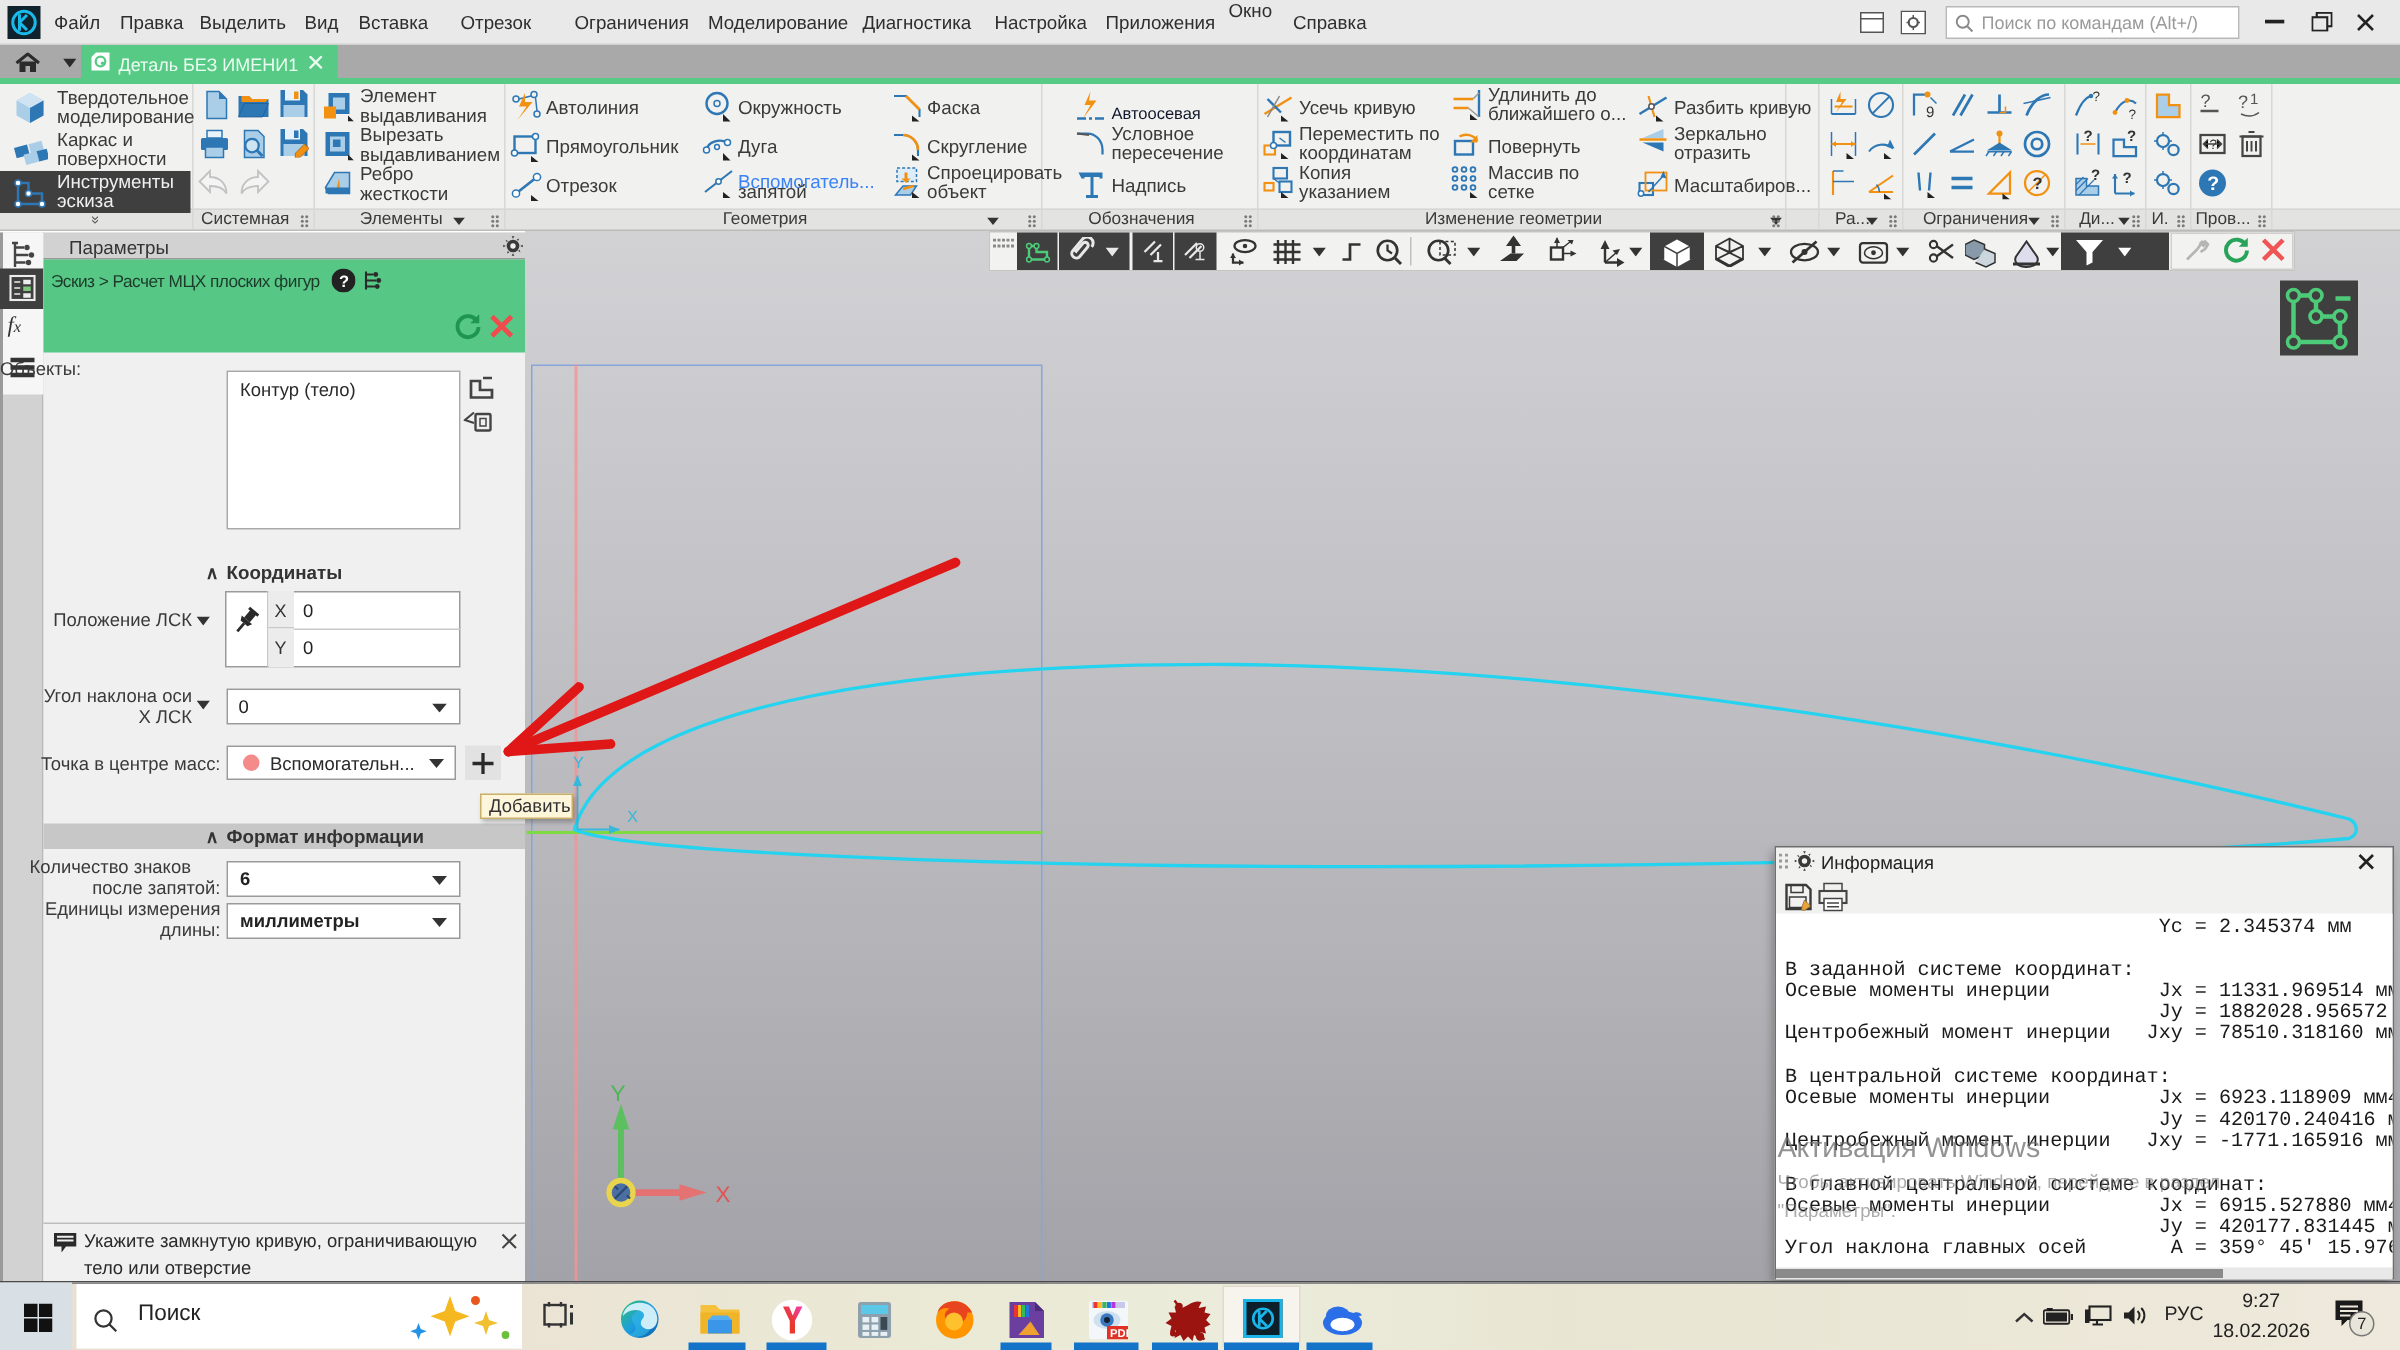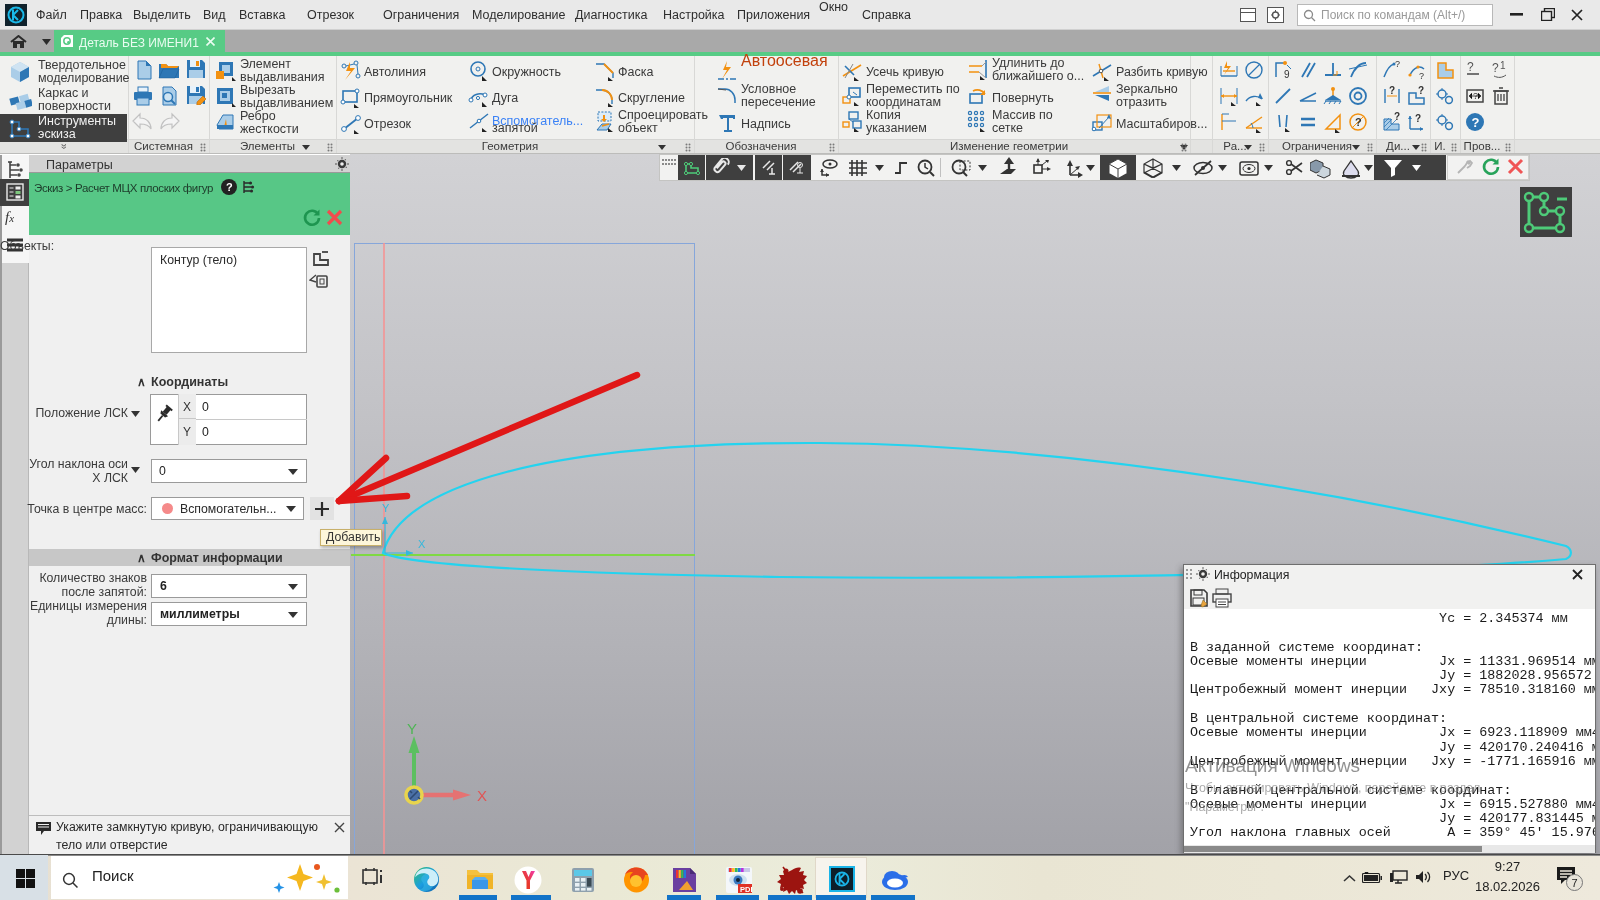--- a/index.html
+++ b/index.html
@@ -310,21 +310,21 @@
       </svg>
     </div>
 <div class="t" style="left:618px;top:108.0px;font-size:12.5px;color:#3a3a3a;">Спроецировать</div>
 <div class="t" style="left:618px;top:121.0px;font-size:12.5px;color:#3a3a3a;">объект</div>
 <div class="abs" style="left:716px;top:60px;">
       <svg width="22" height="22" viewBox="0 0 22 22">
         <path d="M11 1L7 10h4l-5 9 9-12h-5z" fill="#f29111"></path>
         <path d="M2 19h18" stroke="#2e77b5" stroke-width="1.6" stroke-dasharray="6 2 2 2"></path>
       </svg>
     </div>
-<div class="t" style="left:741px;top:52px;font-size:16px;color:#c2410c;">Автоосевая</div>
+<div class="t" style="left:741px;top:70px;font-size:11px;color:#0f172a;">Автоосевая</div>
 <div class="abs" style="left:716px;top:84px;">
       <svg width="22" height="22" viewBox="0 0 22 22">
         <path d="M2 5h7a10 11 0 0 1 10 11v3" fill="none" stroke="#2e77b5" stroke-width="1.5"></path>
         <path d="M2 5l8 1" stroke="#555" stroke-width="1.2"></path>
       </svg>
     </div>
 <div class="t" style="left:741px;top:82.0px;font-size:12.5px;color:#3a3a3a;">Условное</div>
 <div class="t" style="left:741px;top:95.0px;font-size:12.5px;color:#3a3a3a;">пересечение</div>
 <div class="abs" style="left:716px;top:112px;">
       <svg width="22" height="22" viewBox="0 0 22 22">
@@ -1177,21 +1177,21 @@
         <path d="M0 0h10L5 6z" fill="#333"></path>
       </svg>
     </div>
 <div class="abs" style="left:310px;top:497px;width:24px;height:23px;background:#e2e2e2;"></div>
 <svg class="abs" style="left:314px;top:501px;" width="16" height="16">
       <path d="M8 1v14M1 8h14" stroke="#2a2a2a" stroke-width="2.2"></path>
     </svg>
 <div class="abs" style="left:29px;top:549px;width:321px;height:17px;background:#c7c7c7;"></div>
 <div class="t" style="left:137px;top:551px;font-size:12px;color:#333;font-weight:700;">∧</div>
 <div class="t" style="left:151px;top:551px;font-size:12.5px;color:#333;font-weight:700;">Формат информации</div>
-<div class="abs" style="left:0px;top:571px;width:147px;text-align:right;font-size:12.3px;color:#3a3a3a;white-space:nowrap;">Количество знаков</div>
+<div class="abs" style="left:0px;top:571px;width:147px;text-align:center;font-size:12.3px;color:#3a3a3a;white-space:nowrap;">Количество знаков</div>
 <div class="abs" style="left:0px;top:585px;width:147px;text-align:right;font-size:12.3px;color:#3a3a3a;white-space:nowrap;">после запятой:</div>
 <div class="abs" style="left:151px;top:574px;width:156px;height:24px;background:#fff;border:1px solid #9a9a9a;"></div>
 <div class="t" style="left:160px;top:579px;font-size:12.3px;color:#222;font-weight:700;">6</div>
 <div class="abs" style="left:288px;top:584px;">
       <svg width="10" height="6" viewBox="0 0 10 6">
         <path d="M0 0h10L5 6z" fill="#333"></path>
       </svg>
     </div>
 <div class="abs" style="left:0px;top:599px;width:147px;text-align:right;font-size:12.3px;color:#3a3a3a;white-space:nowrap;">Единицы измерения</div>
 <div class="abs" style="left:0px;top:613px;width:147px;text-align:right;font-size:12.3px;color:#3a3a3a;white-space:nowrap;">длины:</div>

